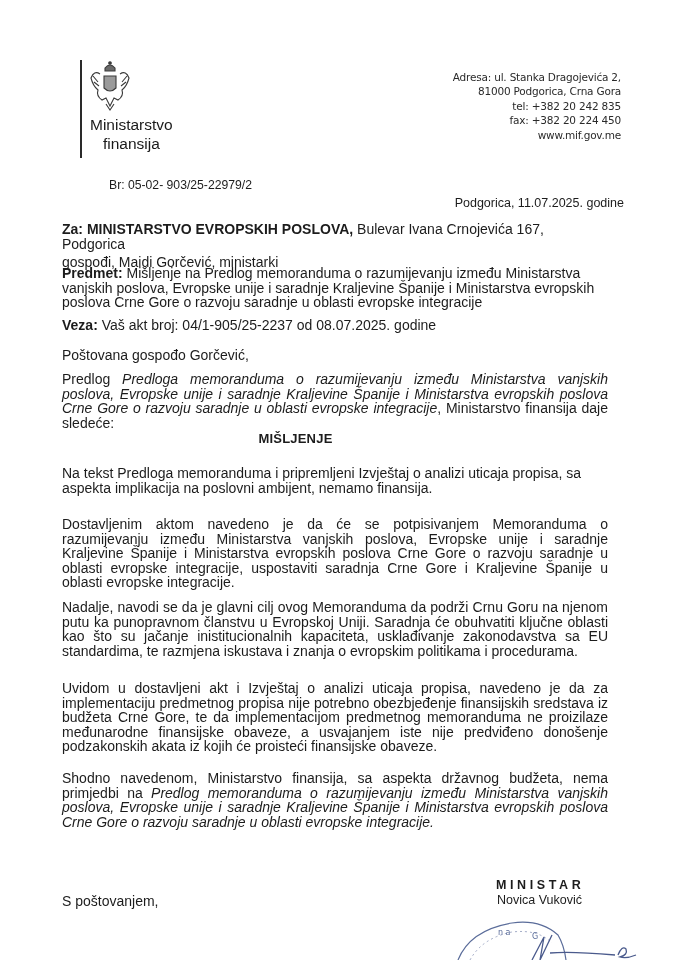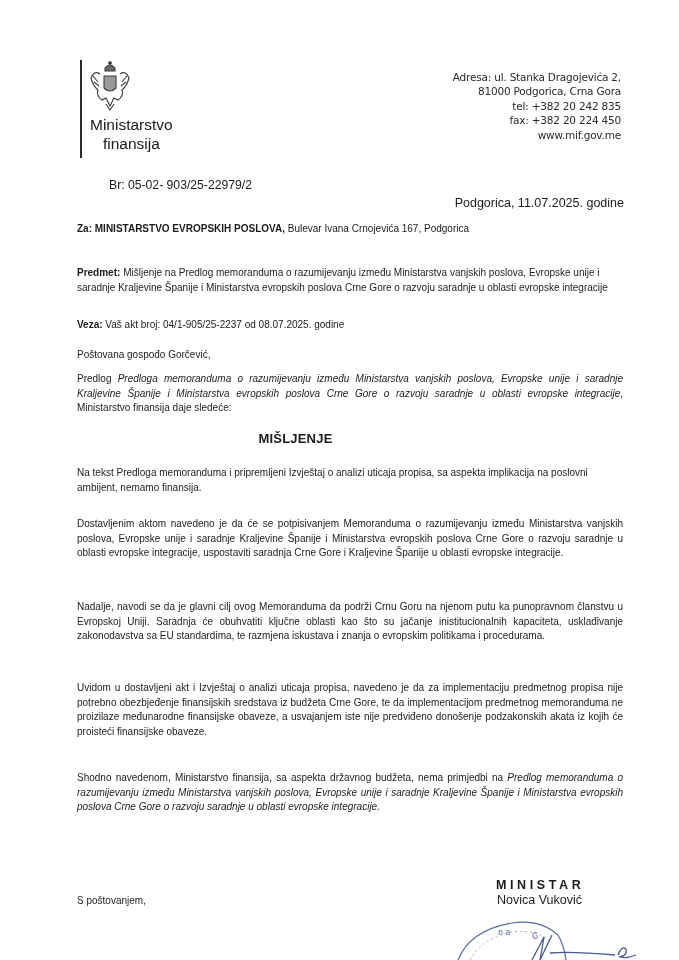--- a/index.html
+++ b/index.html
@@ -8,21 +8,21 @@
       font-family: "Liberation Sans", sans-serif; color: #1c1c1c;
       font-size: 12.6px;
     }
     .abs { position: absolute; }
     .vline { left: 80px; top: 60px; width: 2px; height: 98px; background: #2a2a2a; }
     .crest { left: 88px; top: 60px; width: 44px; height: 52px; }
     .ministry-name { left: 90px; top: 115px; font-size: 15.5px; line-height: 19px; color: #1a1a1a; text-align: center; }
     .contact { right: 58px; top: 70px; text-align: right; font-size: 10.5px; line-height: 14.4px; color: #2a2a2a; font-family: "DejaVu Sans", sans-serif; letter-spacing: -0.2px; margin-left: 16px; }
     .ref { left: 79px; top: 178px; font-size: 12.2px; margin-left: 30px; }
     .date { right: 55px; top: 196px; font-size: 12.5px; }
-    .para { left: 77px; width: 546px; line-height: 14.6px; font-size: 10px; }
+    .para { left: 62px; width: 546px; line-height: 14.6px; font-size: 14px; }
     .justify { text-align: justify; text-align-last: left; }
     b.lbl { font-weight: bold; }
     .heading { left: 0; width: 591px; top: 431px; text-align: center; font-weight: bold; font-size: 13px; letter-spacing: 0.2px; }
     i { font-style: italic; }
     .sig-title { left: 496px; top: 878px; font-weight: bold; font-size: 12.5px; letter-spacing: 3.6px; }
     .sig-name { left: 497px; top: 893px; font-size: 12.5px; }
     .stamp { left: 440px; top: 905px; width: 200px; height: 55px; }
   </style>
 </head>
 <body>
@@ -54,20 +54,21 @@
 </div>
 
 <div class="abs ref">Br: 05-02- 903/25-22979/2</div>
 <div class="abs date">Podgorica, 11.07.2025. godine</div>
 
 <div class="abs para" style="top:222px;">
   <div>
     <b class="lbl">Za:</b>
     <b class="lbl">MINISTARSTVO EVROPSKIH POSLOVA,</b><span> Bulevar Ivana Crnojevića 167, Podgorica</span>
   </div>
+  <div style="margin-top:4px;">gospođi, Maidi Gorčević, ministarki</div>
 </div>
 
 <div class="abs para" style="top:266px;">
   <b class="lbl">Predmet:</b><span> Mišljenje na Predlog memoranduma o razumijevanju između Ministarstva vanjskih poslova, Evropske unije i saradnje Kraljevine Španije i Ministarstva evropskih poslova Crne Gore o razvoju saradnje u oblasti evropske integracije</span>
 </div>
 
 <div class="abs para" style="top:318px;">
   <b class="lbl">Veza:</b><span> Vaš akt broj: 04/1-905/25-2237 od 08.07.2025. godine</span>
 </div>
 

